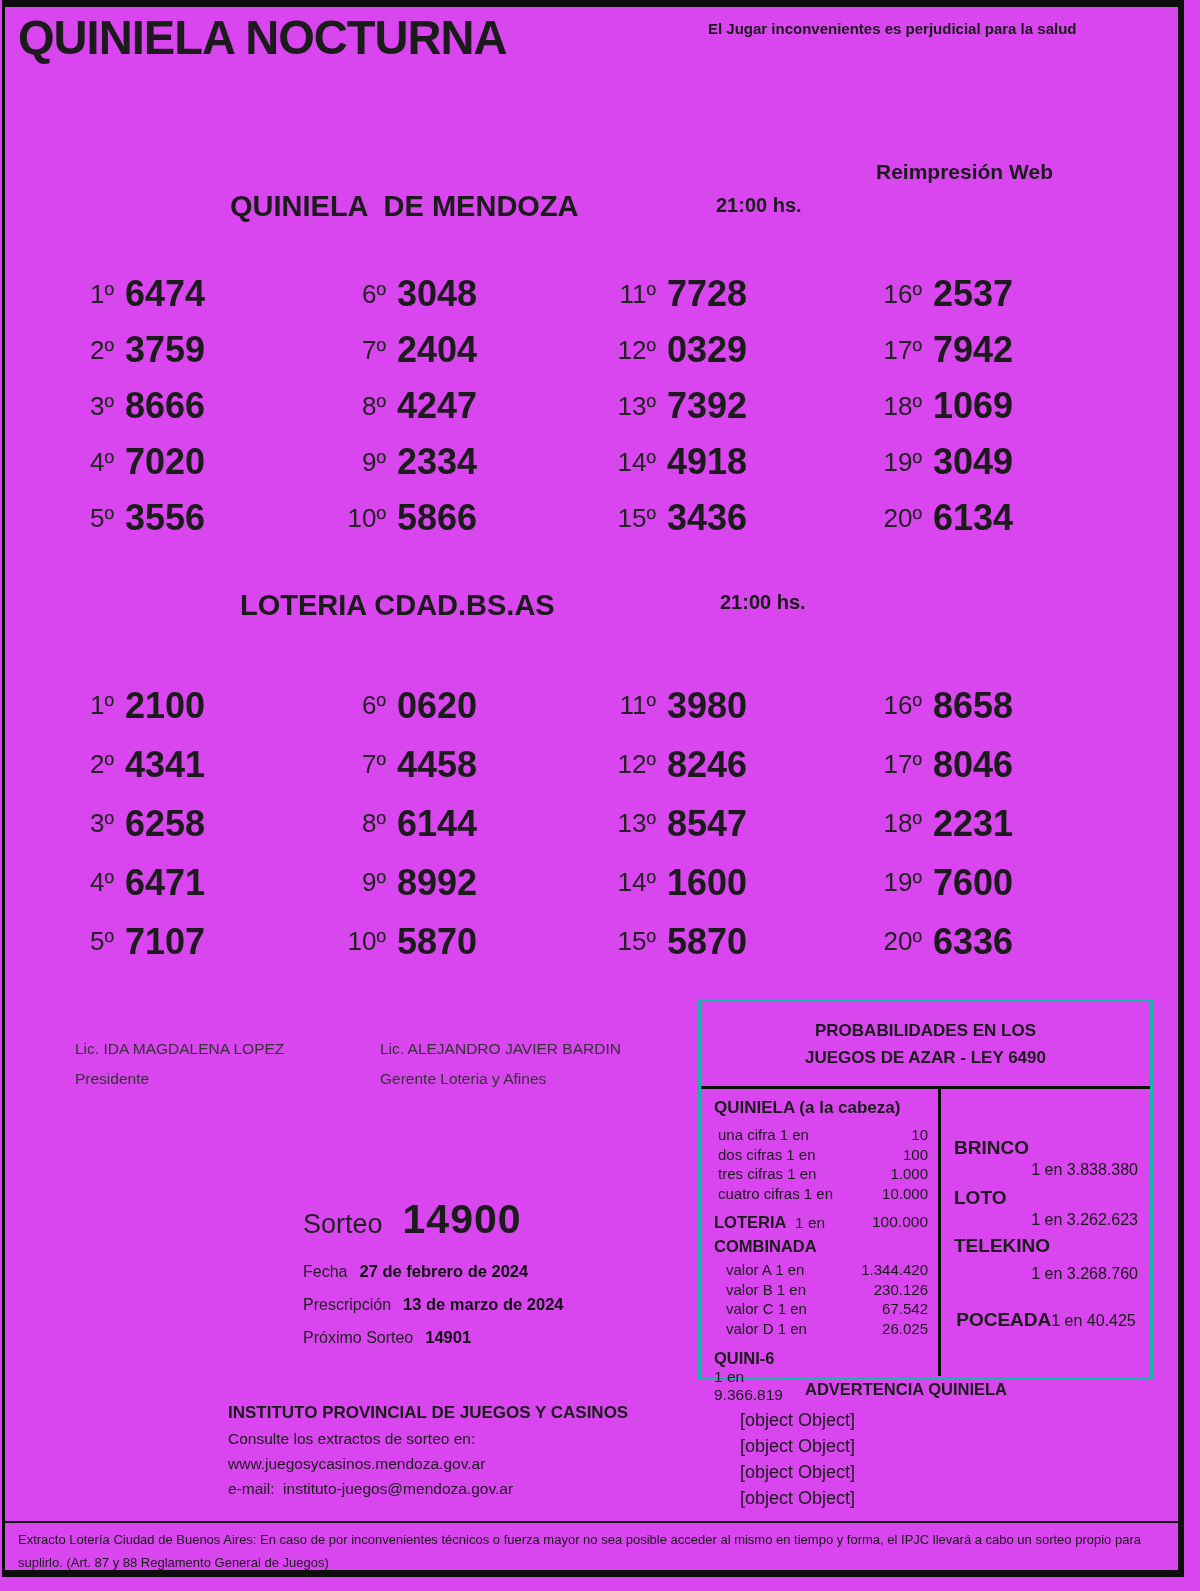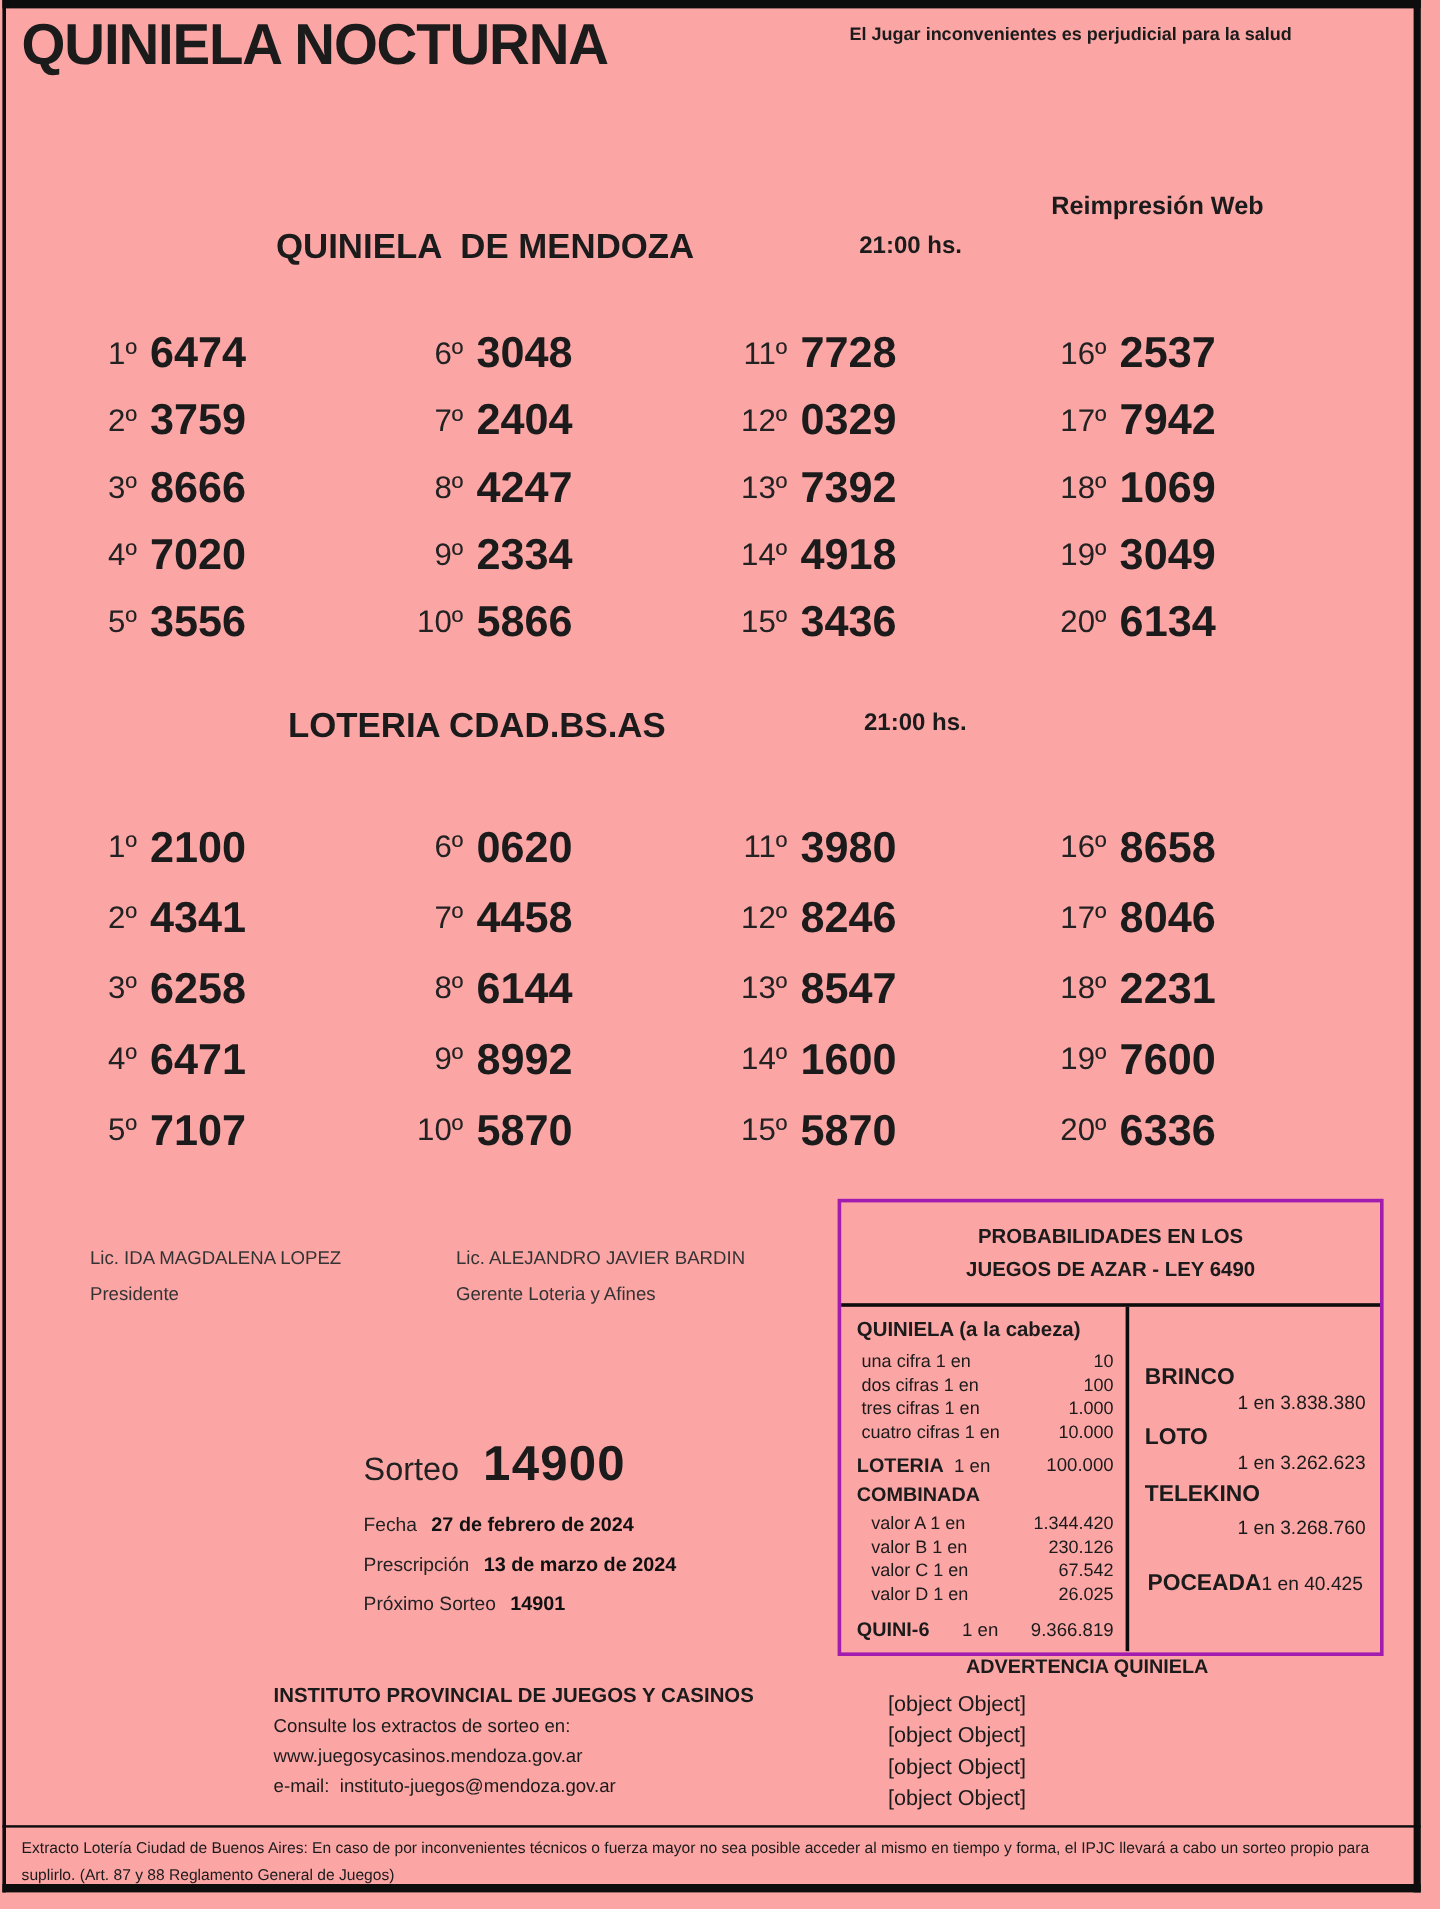--- a/index.html
+++ b/index.html
@@ -1,17 +1,17 @@
 <!DOCTYPE html>
 <html><head>
 <meta charset="utf-8">
 <style>
   html,body{margin:0;padding:0;background:#fff;}
   .page{
-    position:relative;width:1200px;height:1591px;background:#fca5a5;
+    position:relative;width:1200px;height:1591px;background:#d946ef;
     font-family:"Liberation Sans","DejaVu Sans",sans-serif;color:#1b1b1b;overflow:hidden;
   }
   .abs{position:absolute;}
   .pre{white-space:pre;}
   
   .b-top{left:2px;top:0;width:1182px;height:7px;background:#0d0d0d;}
   .b-left{left:2px;top:0;width:3px;height:1577px;background:#0d0d0d;}
   .b-right{left:1178px;top:0;width:6px;height:1577px;background:#0d0d0d;}
   .b-bottom{left:2px;top:1570px;width:1182px;height:7px;background:#0d0d0d;}
   .b-footsep{left:2px;top:1521px;width:1182px;height:2px;background:#0d0d0d;}
@@ -34,33 +34,33 @@
   .ord{flex:none;width:56px;text-align:right;font-size:26px;color:#222;}
   .num{margin-left:11px;font-size:36px;font-weight:700;}
 
   .sig{font-size:15.5px;color:#333;}
   .sig .sname{display:block;}
   .sig .srole{display:block;margin-top:12px;}
   .sig1{left:75px;top:1040px;}
   .sig2{left:380px;top:1040px;}
 
   
-  .prob{left:698px;top:999px;width:455px;height:381px;border:3px solid #a21caf;box-sizing:border-box;}
+  .prob{left:698px;top:999px;width:455px;height:381px;border:3px solid #14b8a6;box-sizing:border-box;}
   .prob-head{height:84px;border-bottom:3px solid #0d0d0d;display:flex;flex-direction:column;justify-content:center;text-align:center;font-weight:700;font-size:17px;line-height:1.6;}
   .prob-body{display:flex;height:287px;}
   .prob-left{width:240px;border-right:3px solid #0d0d0d;box-sizing:border-box;padding:9px 10px 4px 13px;}
   .prob-right{flex:1;padding:4px 12px 4px 13px;}
   .q-head{font-weight:700;font-size:17px;margin-bottom:7px;}
   .prow{display:flex;justify-content:space-between;font-size:15px;line-height:19.5px;padding-left:4px;}
   .prow .pv{text-align:right;}
   .lot-row{display:flex;justify-content:space-between;margin-top:10px;font-size:15.5px;}
   .lot-row .gn{font-weight:700;font-size:16.5px;}
   .comb-head{font-weight:700;font-size:16.5px;margin-top:5px;margin-bottom:4px;}
   .prow.ind{padding-left:12px;}
-  .q6-row{display:flex;justify-content:space-between;margin-top:11px;font-size:15.5px;align-items:baseline;}
+  .q6-row{display:flex;justify-content:space-between;margin-top:11px;font-size:15.5px;align-items:baseline;flex-direction:column;}
   .q6-row .gn{font-weight:700;font-size:16.5px;}
   .game{display:flex;justify-content:space-between;align-items:flex-end;height:42px;}
   .game .gname{font-weight:700;font-size:19px;align-self:flex-start;}
   .game .godds{font-size:16px;}
   .g-brinco{margin-top:44px;}
   .g-loto{margin-top:8px;}
   .g-telek{margin-top:6px;}
   .g-telek .tname{font-weight:700;font-size:19px;}
   .g-telek .todds{font-size:16px;text-align:right;margin-top:8px;}
   .g-poceada{margin-top:26px;display:flex;justify-content:center;align-items:baseline;}

